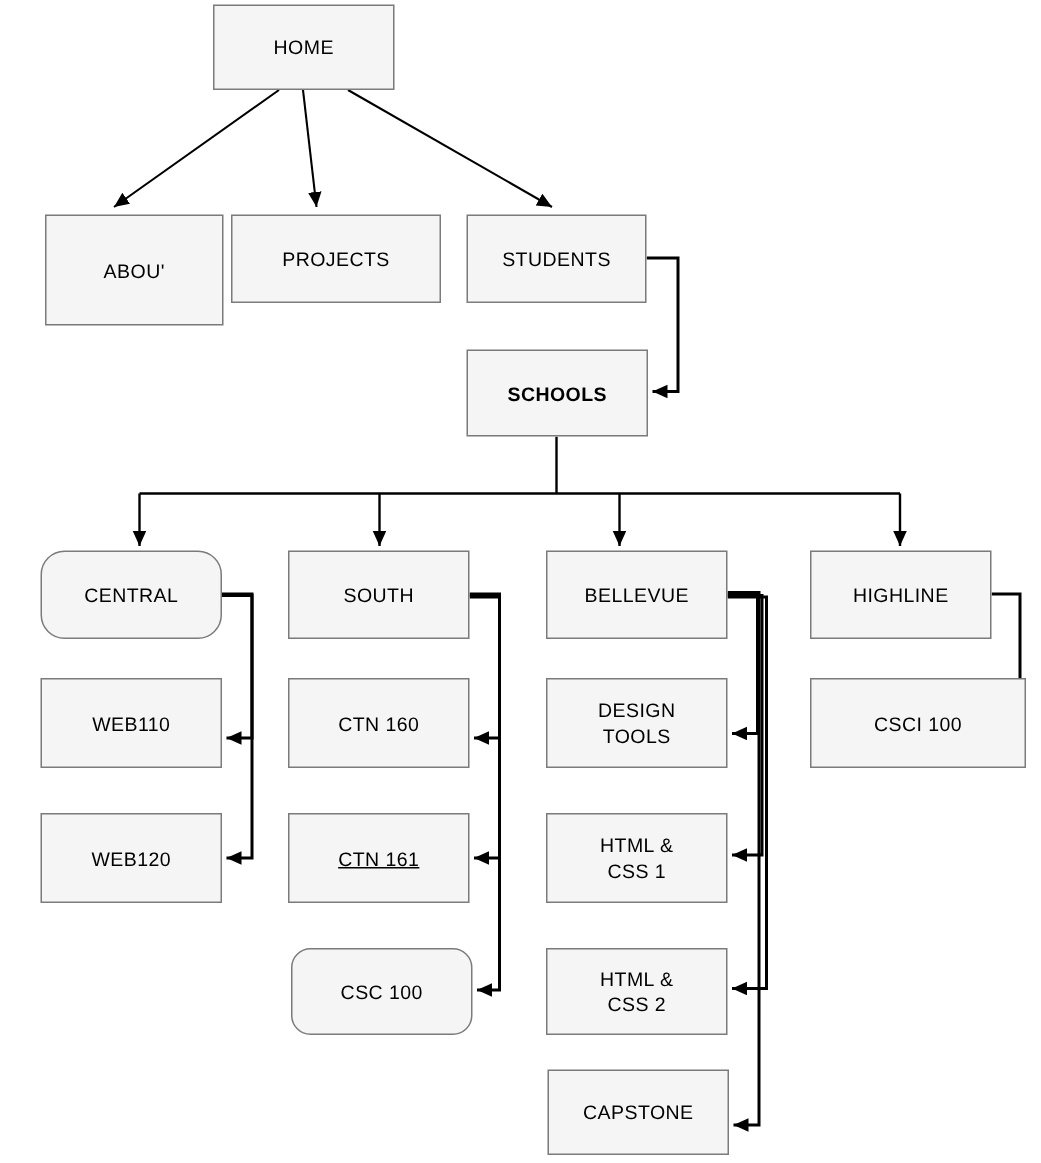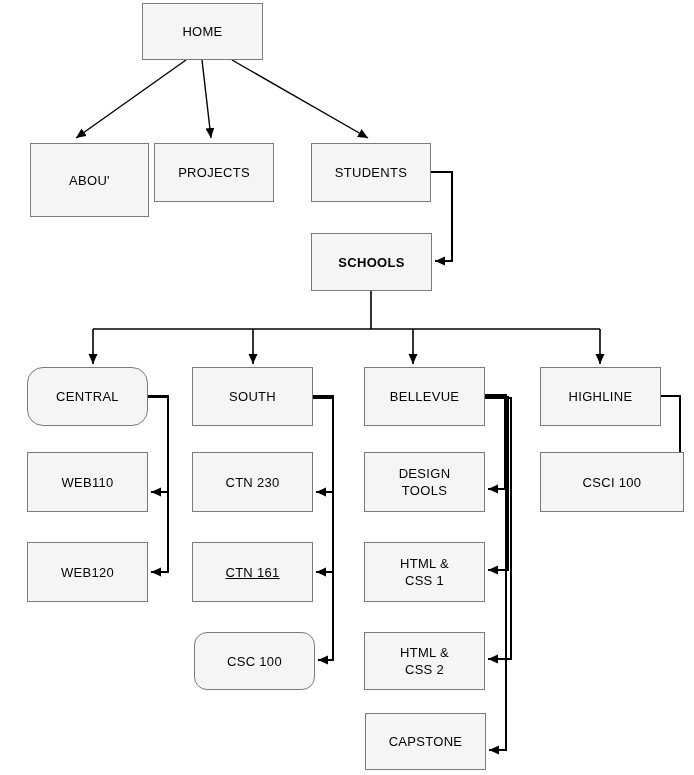--- a/index.html
+++ b/index.html
@@ -10,21 +10,21 @@
   .node{
     position:absolute;box-sizing:border-box;
     background:#f5f5f5;border:1px solid #7b7b7b;
     display:flex;align-items:center;justify-content:center;
     text-align:center;font-size:13px;color:#000;
     letter-spacing:.3px;white-space:pre-line;line-height:17px;
   }
   
   .n-home      {left:142px;top:3px;  width:121px;height:57px;}
   .n-about     {left:2px;  top:143px;width:119px;height:74px;margin-left:28px;}
-  .n-projects  {left:154px;top:143px;width:120px;height:59px;}
+  .n-projects  {left:154px;top:143px;width:140px;height:59px;}
   .n-students  {left:311px;top:143px;width:120px;height:59px;}
   .n-schools   {left:311px;top:233px;width:121px;height:58px;font-weight:bold;}
   .n-central   {left:27px; top:367px;width:121px;height:59px;border-radius:16px;}
   .n-south     {left:192px;top:367px;width:121px;height:59px;}
   .n-bellevue  {left:364px;top:367px;width:121px;height:59px;}
   .n-highline  {left:540px;top:367px;width:121px;height:59px;}
   .n-web110    {left:27px; top:452px;width:121px;height:60px;}
   .n-web120    {left:27px; top:542px;width:121px;height:60px;}
   .n-ctn160    {left:192px;top:452px;width:121px;height:60px;}
   .n-ctn161    {left:192px;top:542px;width:121px;height:60px;text-decoration:underline;}
@@ -84,21 +84,21 @@
   <div class="node n-about">ABOU'</div>
   <div class="node n-projects">PROJECTS</div>
   <div class="node n-students">STUDENTS</div>
   <div class="node n-schools">SCHOOLS</div>
   <div class="node n-central">CENTRAL</div>
   <div class="node n-south">SOUTH</div>
   <div class="node n-bellevue">BELLEVUE</div>
   <div class="node n-highline">HIGHLINE</div>
   <div class="node n-web110">WEB110</div>
   <div class="node n-web120">WEB120</div>
-  <div class="node n-ctn160">CTN 230</div>
+  <div class="node n-ctn160">CTN 160</div>
   <div class="node n-ctn161">CTN 161</div>
   <div class="node n-csc100">CSC 100</div>
   <div class="node n-design">DESIGN
 TOOLS</div>
   <div class="node n-htmlcss1">HTML &amp;
 CSS 1</div>
   <div class="node n-htmlcss2">HTML &amp;
 CSS 2</div>
   <div class="node n-capstone">CAPSTONE</div>
   <div class="node n-csci100">CSCI 100</div>

